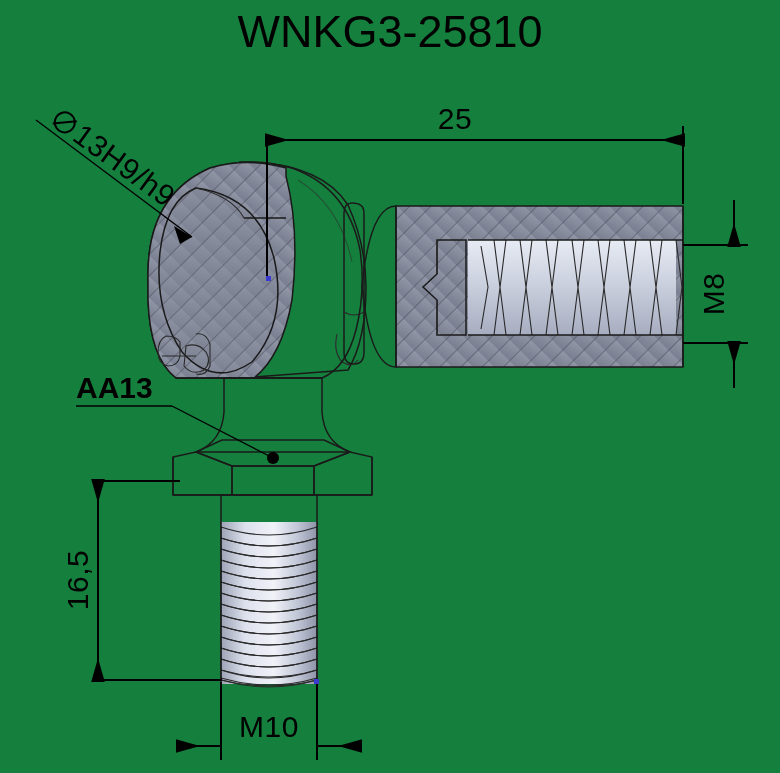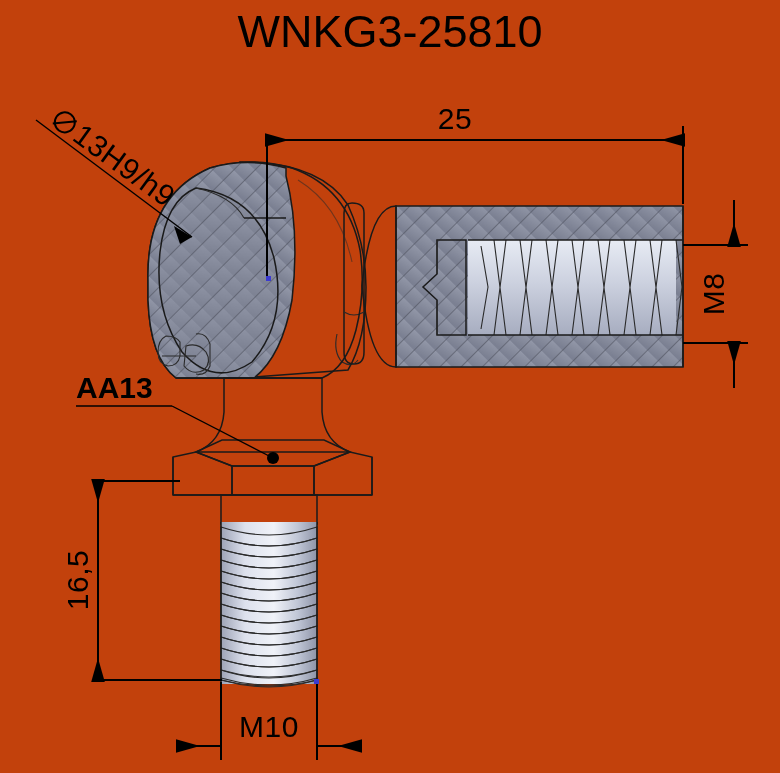--- a/index.html
+++ b/index.html
@@ -11,21 +11,21 @@
     width: 780px;
     height: 773px;
     font-family: "Liberation Sans", sans-serif;
     overflow: hidden;
     position: relative;
   }
   #drawing-root {
     position: relative;
     width: 780px;
     height: 773px;
-    background: #c2410c;
+    background: #15803d;
   }
   svg.canvas {
     position: absolute;
     left: 0;
     top: 0;
     width: 780px;
     height: 773px;
     display: block;
   }
   .dim-text {

